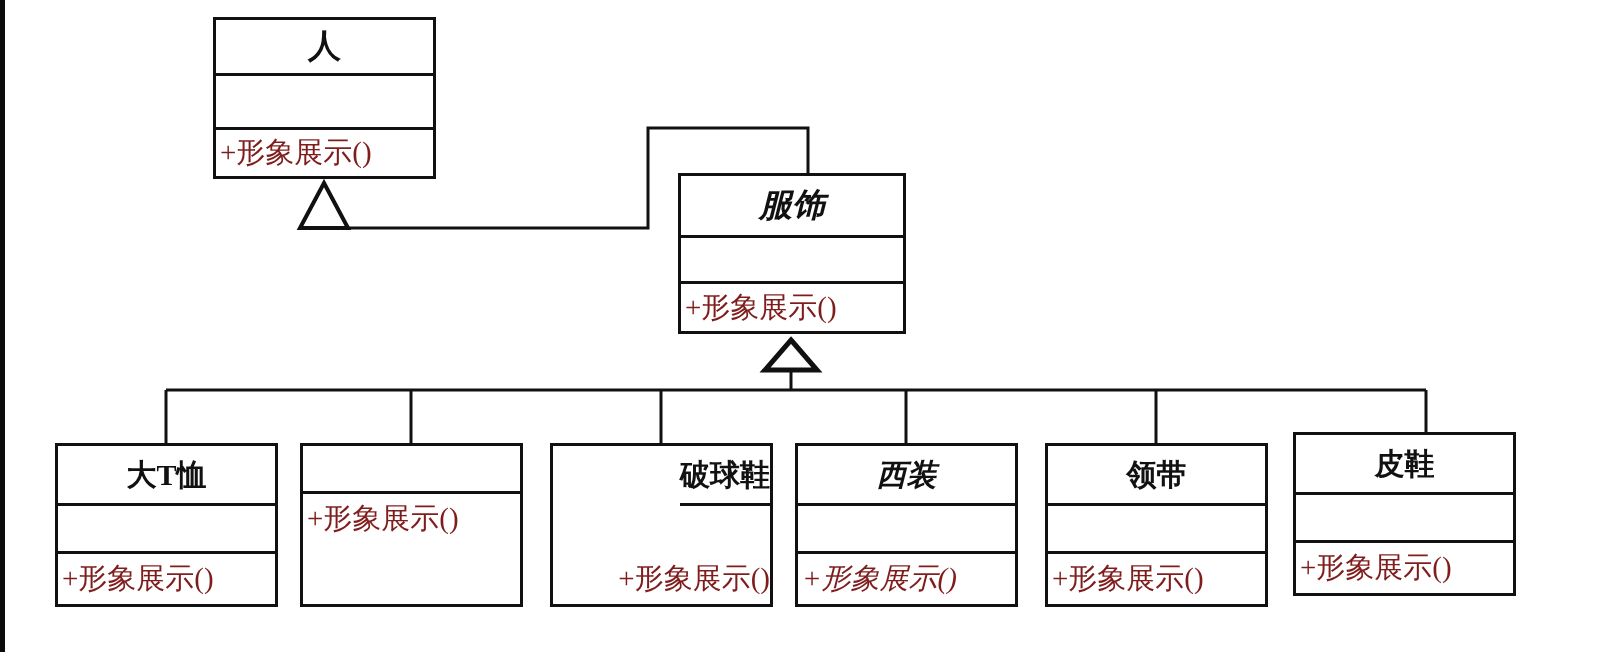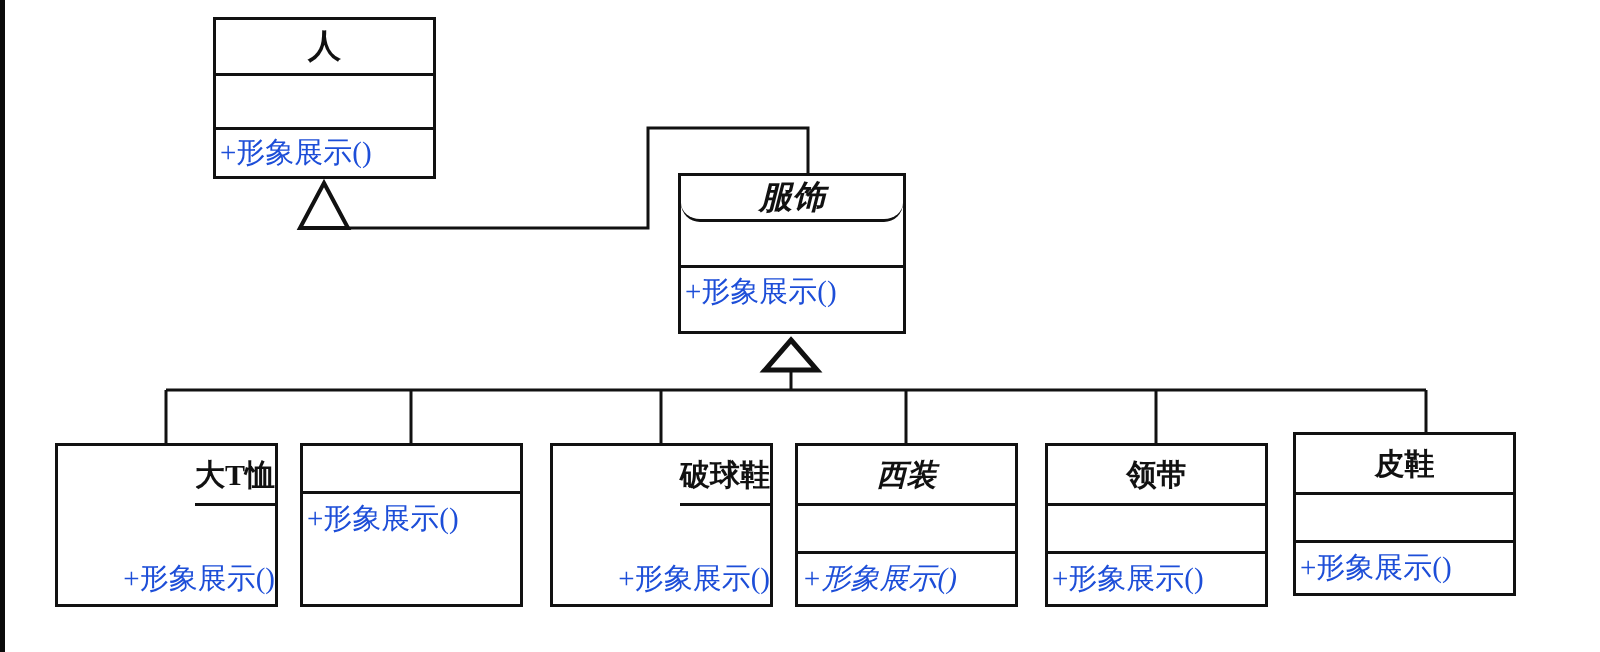--- a/index.html
+++ b/index.html
@@ -62,37 +62,37 @@
   }
   .uml-attrs {
     box-sizing: border-box;
     border-bottom: 3px solid #111111;
   }
   .uml-ops {
     box-sizing: border-box;
     display: flex;
     align-items: center;
     padding-left: 4px;
-    color: #1d4ed8;
+    color: #7f1d1d;
     white-space: nowrap;
   }
 
   
   .abstract .uml-name {
     font-style: italic;
   }
 
   
   #class-person      { left: 213px; top: 17px;  width: 223px; height: 162px; }
   #class-person .uml-name  { height: 56px; font-size: 33px; }
   #class-person .uml-attrs { height: 54px; }
   #class-person .uml-ops   { height: 46px; font-size: 29px; }
 
   #class-clothing    { left: 678px; top: 173px; width: 228px; height: 161px; }
-  #class-clothing .uml-name  { height: 46px; font-size: 33px; border-radius: 19px; }
+  #class-clothing .uml-name  { height: 62px; font-size: 33px; }
   #class-clothing .uml-attrs { height: 46px; }
   #class-clothing .uml-ops   { height: 47px; font-size: 29px; }
 
   .leaf-class { width: 223px; height: 164px; }
   .leaf-class .uml-name  { height: 60px; font-size: 30px; }
   .leaf-class .uml-attrs { height: 48px; }
   .leaf-class .uml-ops   { height: 50px; font-size: 29px; }
 </style>
 </head>
 <body>
@@ -134,21 +134,21 @@
     <div class="uml-attrs"></div>
     <div class="uml-ops">+形象展示()</div>
   </div>
 
   <div class="uml-class abstract" id="class-clothing">
     <div class="uml-name">服饰</div>
     <div class="uml-attrs"></div>
     <div class="uml-ops">+形象展示()</div>
   </div>
 
-  <div class="uml-class leaf-class" style="left:55px; top:443px;align-items:flex-end;">
+  <div class="uml-class leaf-class" style="left:55px; top:443px;">
     <div class="uml-name">大T恤</div>
     <div class="uml-attrs"></div>
     <div class="uml-ops">+形象展示()</div>
   </div>
 
   <div class="uml-class leaf-class" style="left:300px; top:443px;">
     <div class="uml-attrs"></div>
     <div class="uml-ops">+形象展示()</div>
   </div>
 

